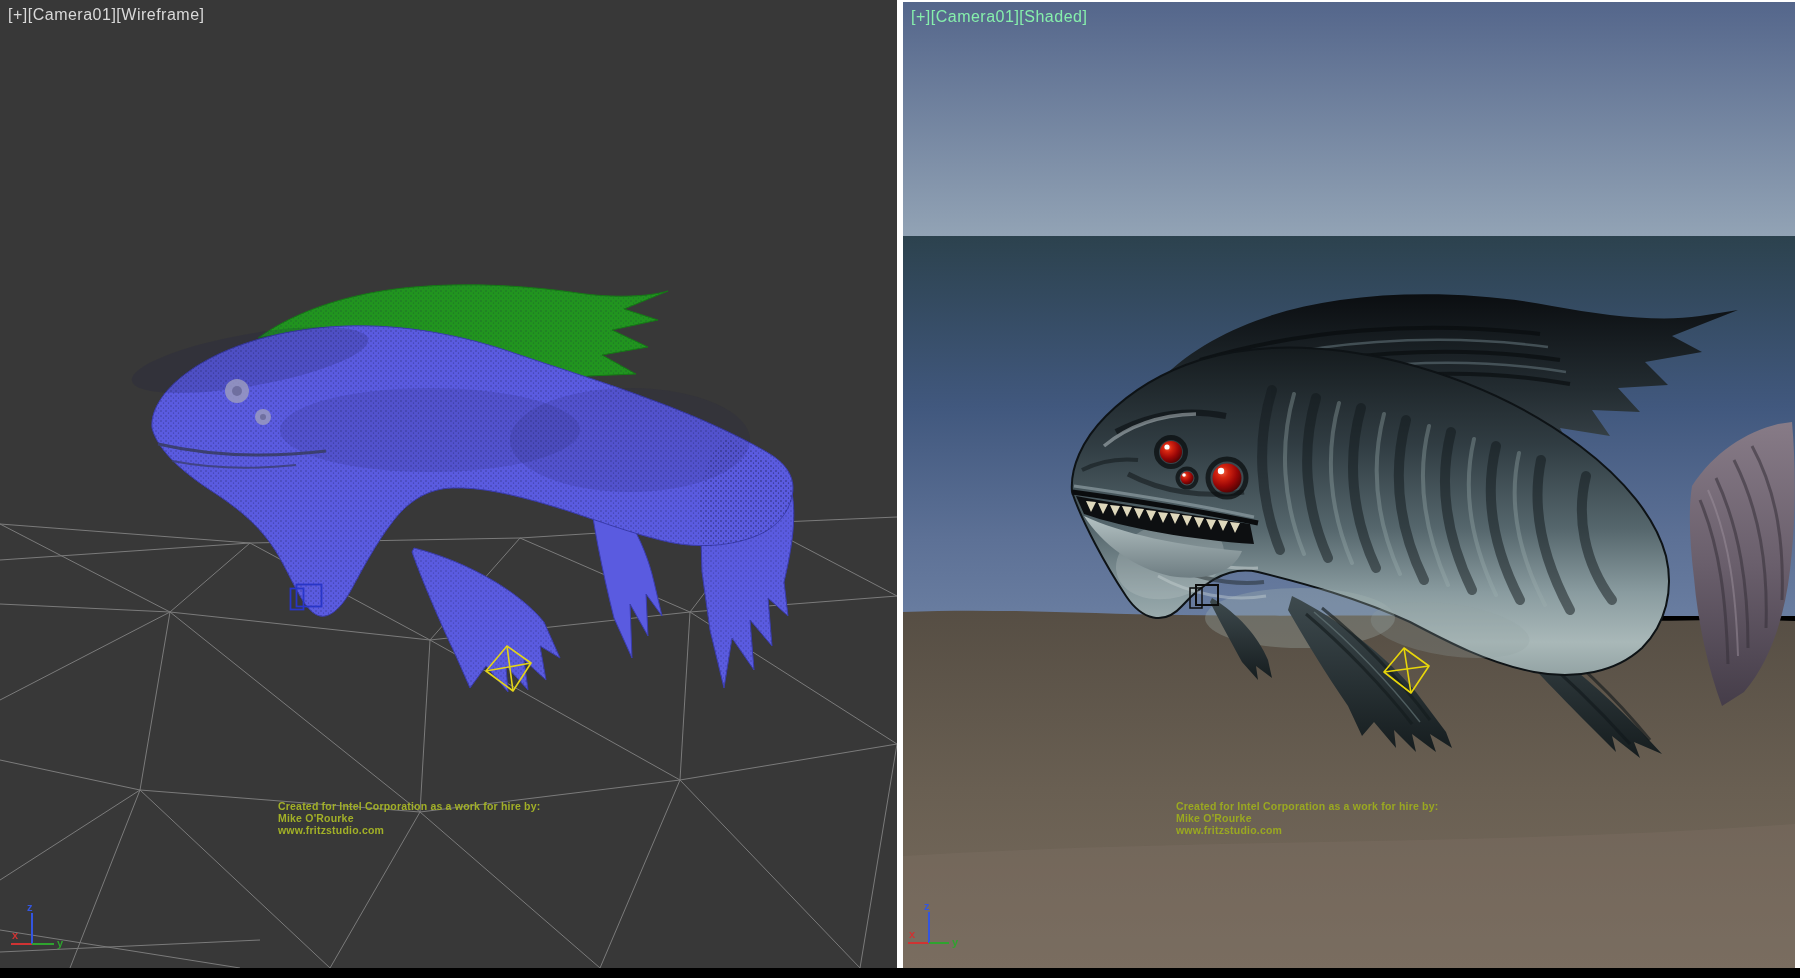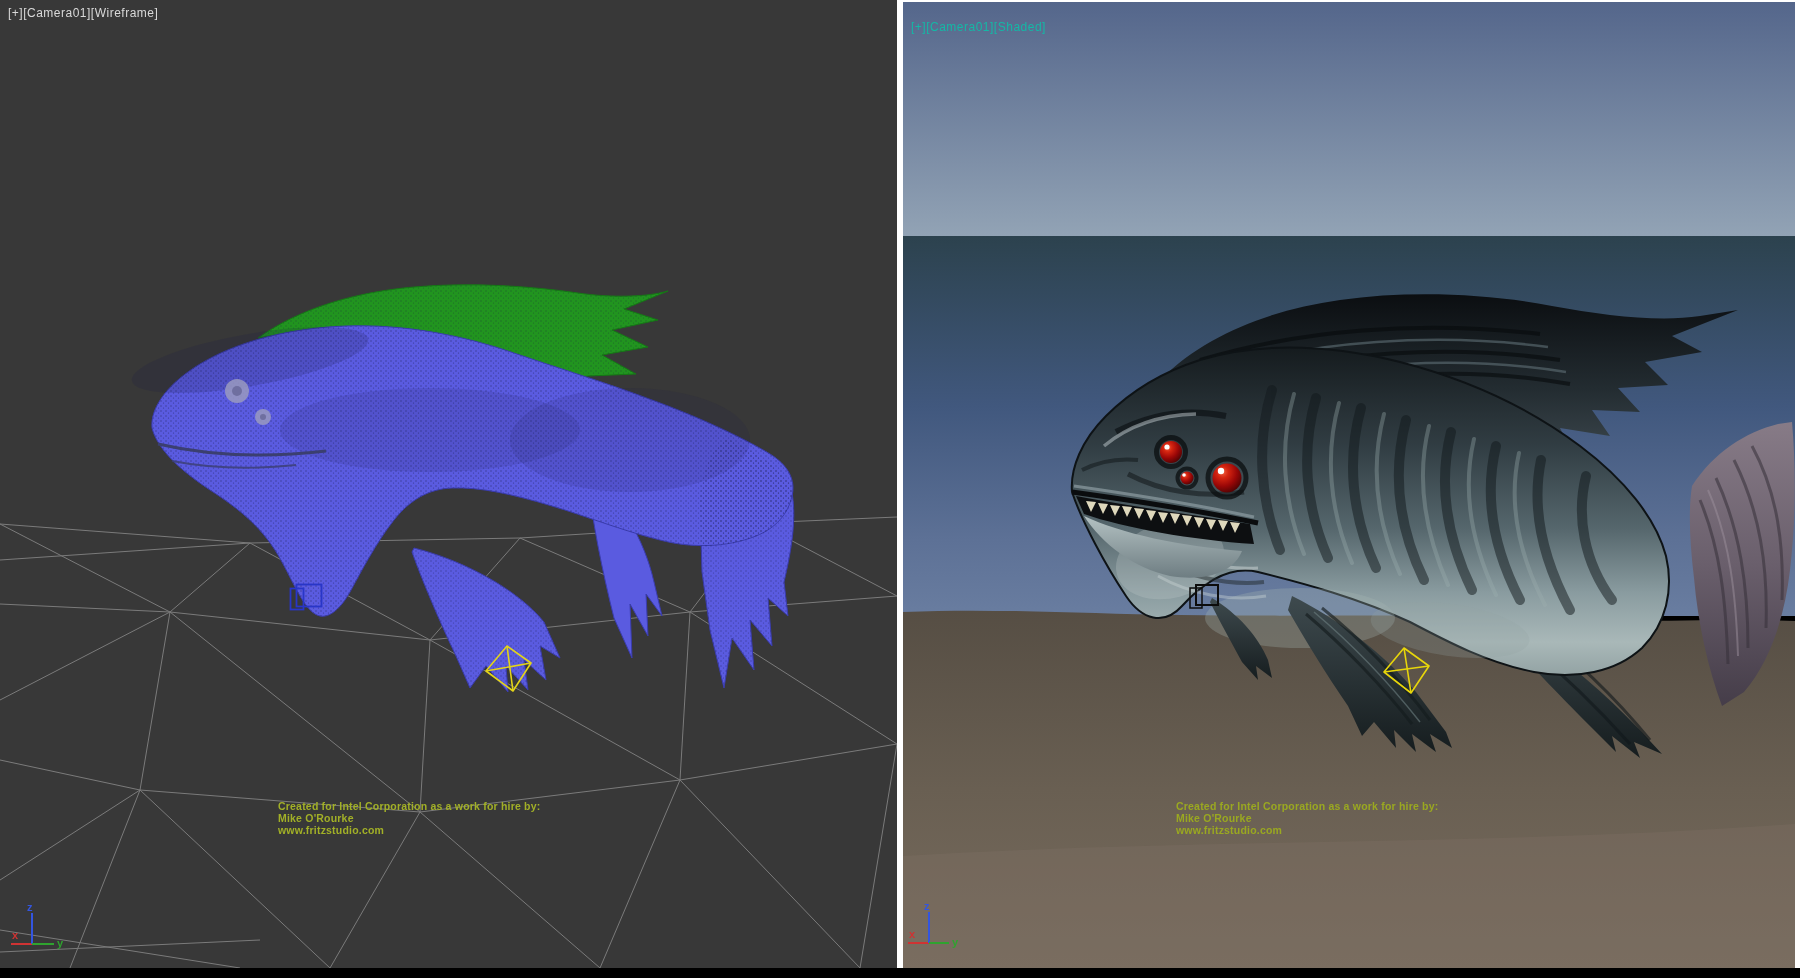--- a/index.html
+++ b/index.html
@@ -1,20 +1,20 @@
 <!DOCTYPE html>
 <html><head>
 <meta charset="utf-8">
 <style>
   html,body{margin:0;padding:0;background:#000;}
   #stage{position:relative;width:1800px;height:978px;background:#000;overflow:hidden;
          font-family:"Liberation Sans",sans-serif;}
-  .vp-label{position:absolute;font-size:12px;letter-spacing:.5px;z-index:6;cursor:default;text-align:center;}
+  .vp-label{position:absolute;font-size:16px;letter-spacing:.5px;z-index:6;cursor:default;text-align:center;}
   #lvp-label{left:8px;top:6px;color:#d9d9d9;}
-  #rvp-label{left:911px;top:8px;color:#14b8a6;margin-top:12px;}
+  #rvp-label{left:911px;top:8px;color:#86efac;}
   .divider{position:absolute;left:897px;top:0;width:6px;height:968px;background:#fff;z-index:4;}
   .right-top-edge{position:absolute;left:903px;top:0;width:897px;height:2px;background:#fff;z-index:4;}
   .right-edge{position:absolute;left:1795px;top:0;width:5px;height:968px;background:#fff;z-index:4;}
   .bottom-bar{position:absolute;left:0;top:968px;width:1800px;height:10px;background:#000;z-index:5;}
   svg{position:absolute;display:block;}
   #left-svg{left:0;top:0;}
   #right-svg{left:903px;top:2px;}
   text.wm{font-family:"Liberation Sans",sans-serif;font-size:10.5px;font-weight:bold;letter-spacing:.2px;}
   text.ax{font-family:"Liberation Sans",sans-serif;font-size:11px;font-weight:bold;}
 </style>

